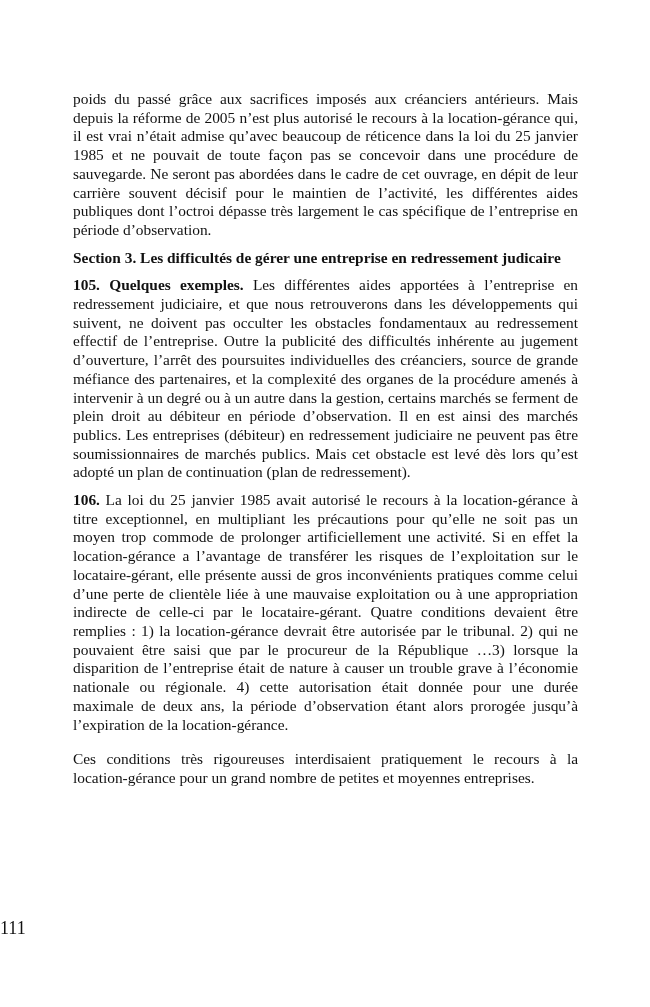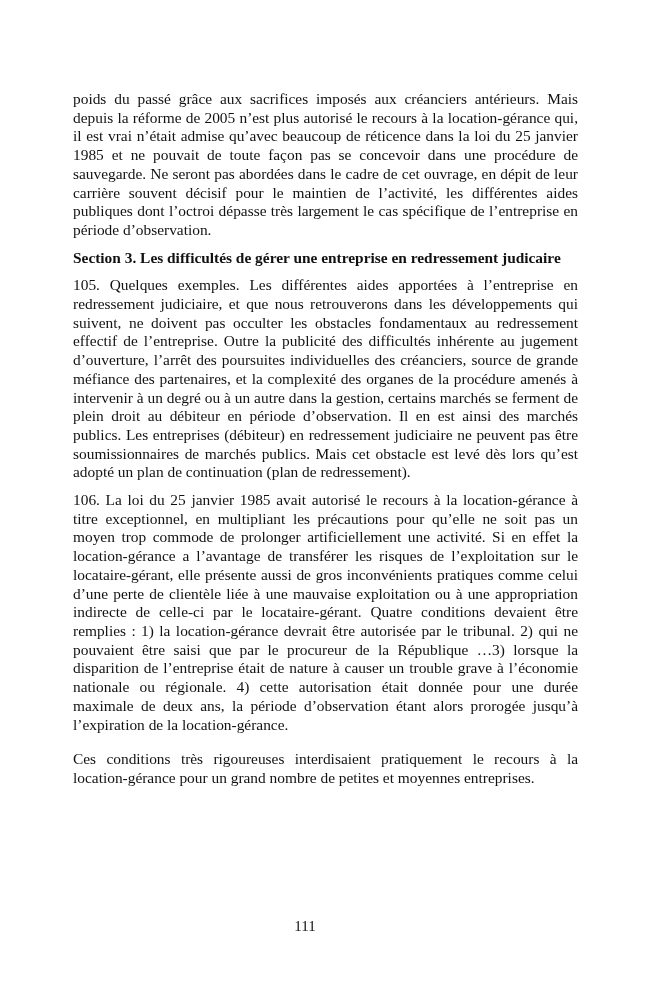--- a/index.html
+++ b/index.html
@@ -15,29 +15,28 @@
       color: #111111;
       text-align: justify;
     }
     .page p { margin: 0; }
     .page .para { margin-bottom: 9px; }
     .page .heading {
       font-weight: bold;
       margin-bottom: 9px;
     }
     .page .cont { margin-top: 16px; }
-    .bold { font-weight: normal; }
+    .bold { font-weight: bold; }
     .page-number {
       position: absolute;
       left: 0;
       width: 610px;
       top: 918px;
-      text-align: center;
       font-family: "Liberation Serif", "DejaVu Serif", serif;
-      font-size: 15px;
+      font-size: 18px;
       color: #111111;
     }
   </style>
 </head>
 <body>
 
 <div class="page">
   <p class="para">poids du passé grâce aux sacrifices imposés aux créanciers antérieurs. Mais depuis la réforme de 2005 n’est plus autorisé le recours à la location-gérance qui, il est vrai n’était admise qu’avec beaucoup de  réticence dans la loi du 25 janvier 1985 et ne pouvait de toute façon pas se concevoir dans une procédure de sauvegarde. Ne seront pas abordées dans le cadre de cet ouvrage, en dépit de leur carrière souvent décisif pour le maintien de l’activité, les différentes aides publiques dont l’octroi dépasse très largement le cas spécifique de l’entreprise en période d’observation.</p>
 
   <p class="heading">Section 3. Les difficultés de gérer une entreprise en redressement judicaire</p>

